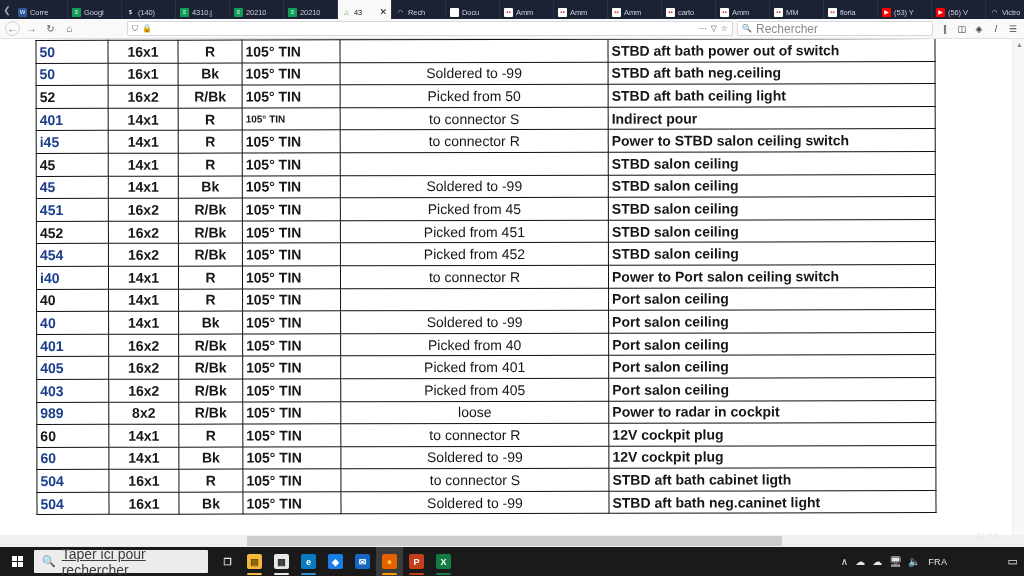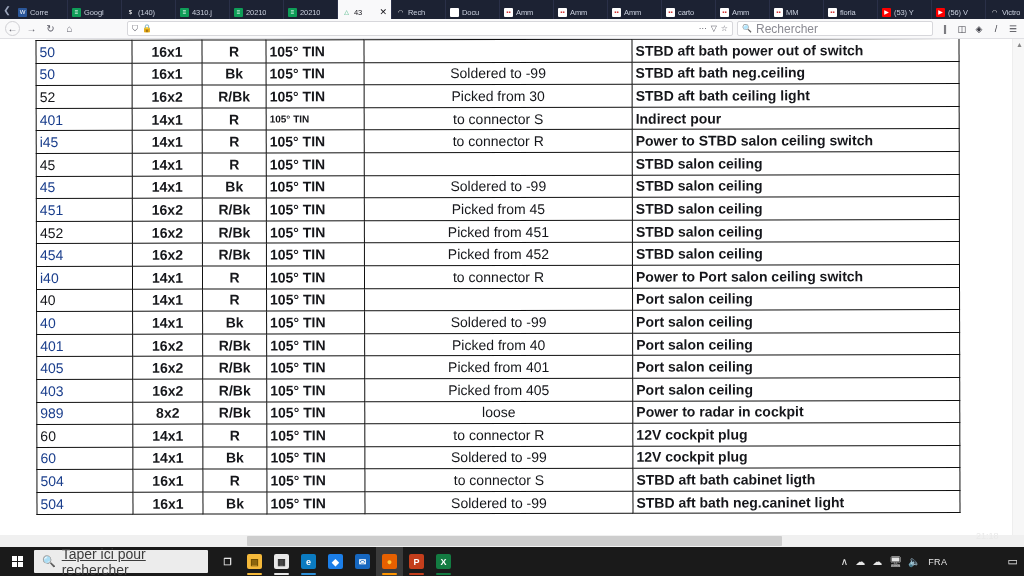--- a/index.html
+++ b/index.html
@@ -84,21 +84,21 @@
   .scan {
     position: absolute; left: 36px; top: 0px; width: 899px;
     transform: rotate(-0.12deg);
   }
   table.sheet { border-collapse: collapse; width: 899px; table-layout: fixed; }
   table.sheet td {
     border: 1.6px solid #111; height: 22.6px; padding: 0 3px;
     font-size: 14px; color: #15161a; vertical-align: middle;
     white-space: nowrap; overflow: hidden;
   }
-  td.c-id     { width: 96px;  font-weight: 400; text-align: left; padding-left: 5px; margin-top: 11px; }
+  td.c-id     { width: 72px;  font-weight: 700; text-align: left; padding-left: 5px; margin-top: 11px; }
   td.c-gauge  { width: 70px;  font-weight: 700; text-align: center; }
   td.c-color  { width: 64px;  font-weight: 700; text-align: center; }
   td.c-type   { width: 98px;  font-weight: 700; }
   td.c-note   { width: 268px; text-align: center; color: #6e7076; font-weight: 400; margin-left: 38px; }
   td.c-desc   { width: 327px; text-align: left; color: #6e7076; font-weight: 700;
                 padding-left: 6px; }
   td.c-id.blue { color: #1a3e8c; }
   td.c-type.small { font-size: 10px; }
 
   .row-clip-top td { border-top: none; }
@@ -297,21 +297,21 @@
               <td class="c-color">Bk</td>
               <td class="c-type">105° TIN</td>
               <td class="c-note">Soldered to -99</td>
               <td class="c-desc">STBD aft bath neg.ceiling</td>
             </tr>
             <tr>
               <td class="c-id">52</td>
               <td class="c-gauge">16x2</td>
               <td class="c-color">R/Bk</td>
               <td class="c-type">105° TIN</td>
-              <td class="c-note">Picked from 30</td>
+              <td class="c-note">Picked from 50</td>
               <td class="c-desc">STBD aft bath ceiling light</td>
             </tr>
             <tr>
               <td class="c-id blue">401</td>
               <td class="c-gauge">14x1</td>
               <td class="c-color">R</td>
               <td class="c-type small">105° TIN</td>
               <td class="c-note">to connector S</td>
               <td class="c-desc">Indirect pour</td>
             </tr>

